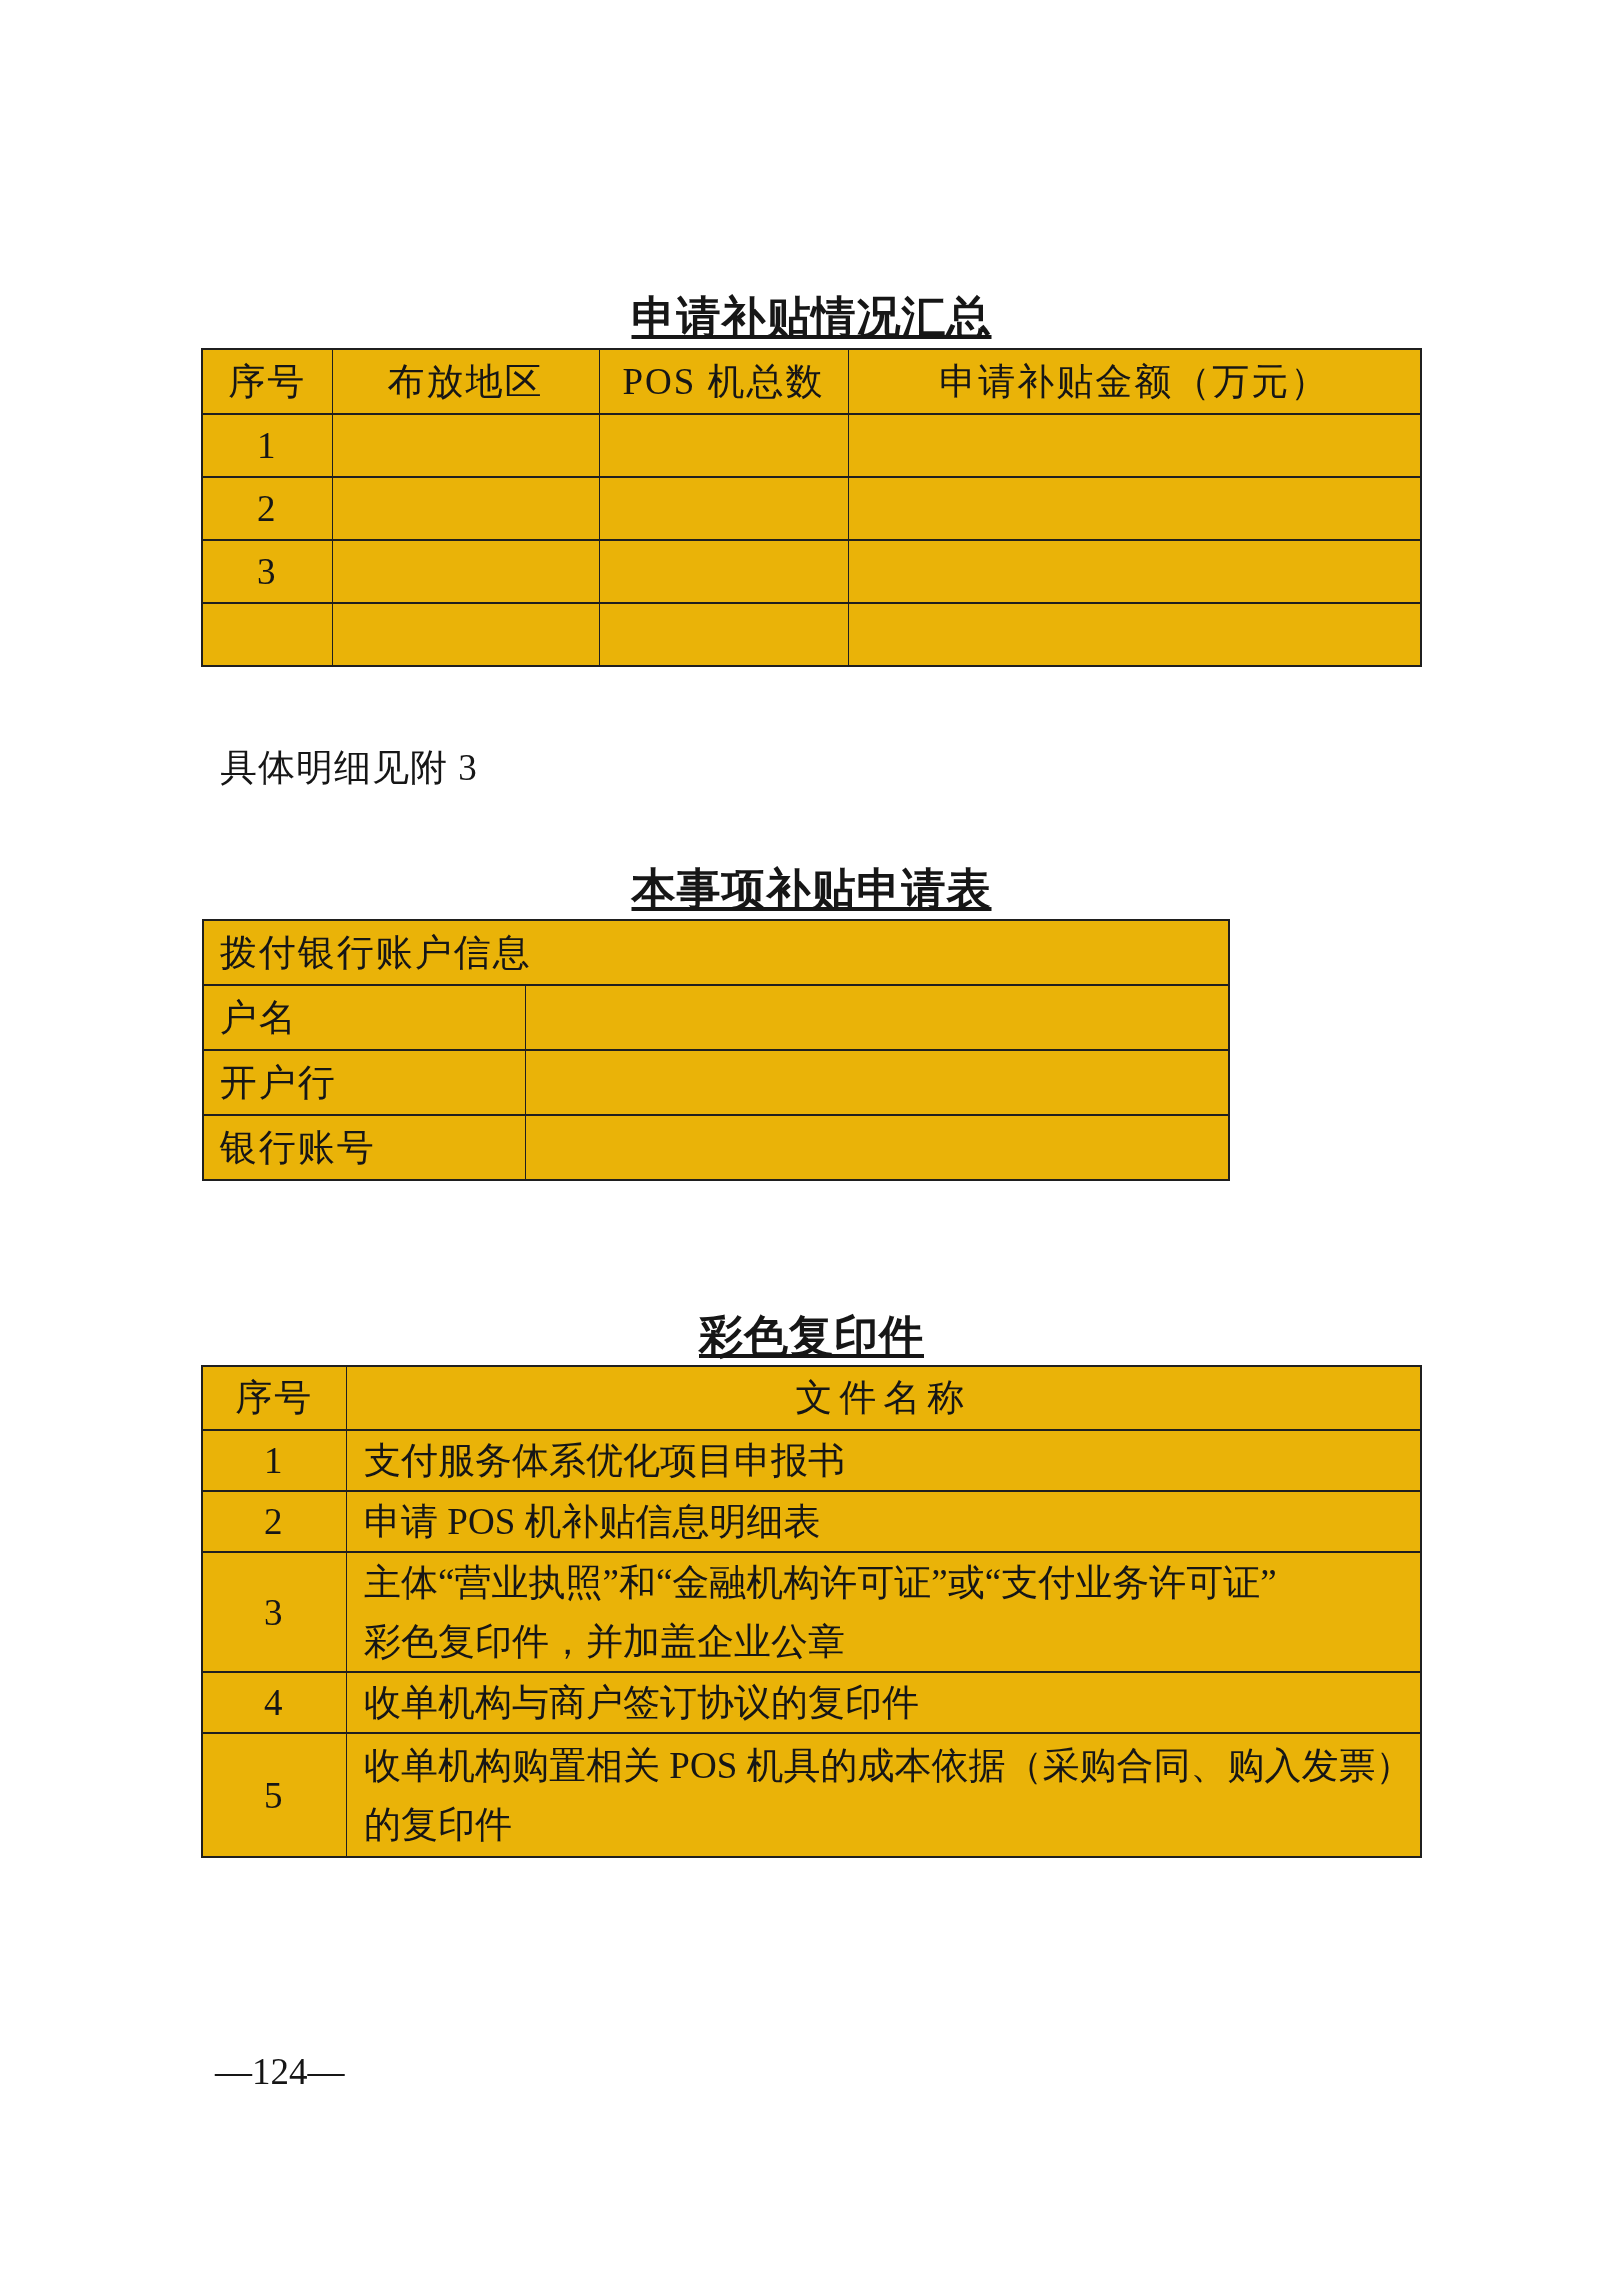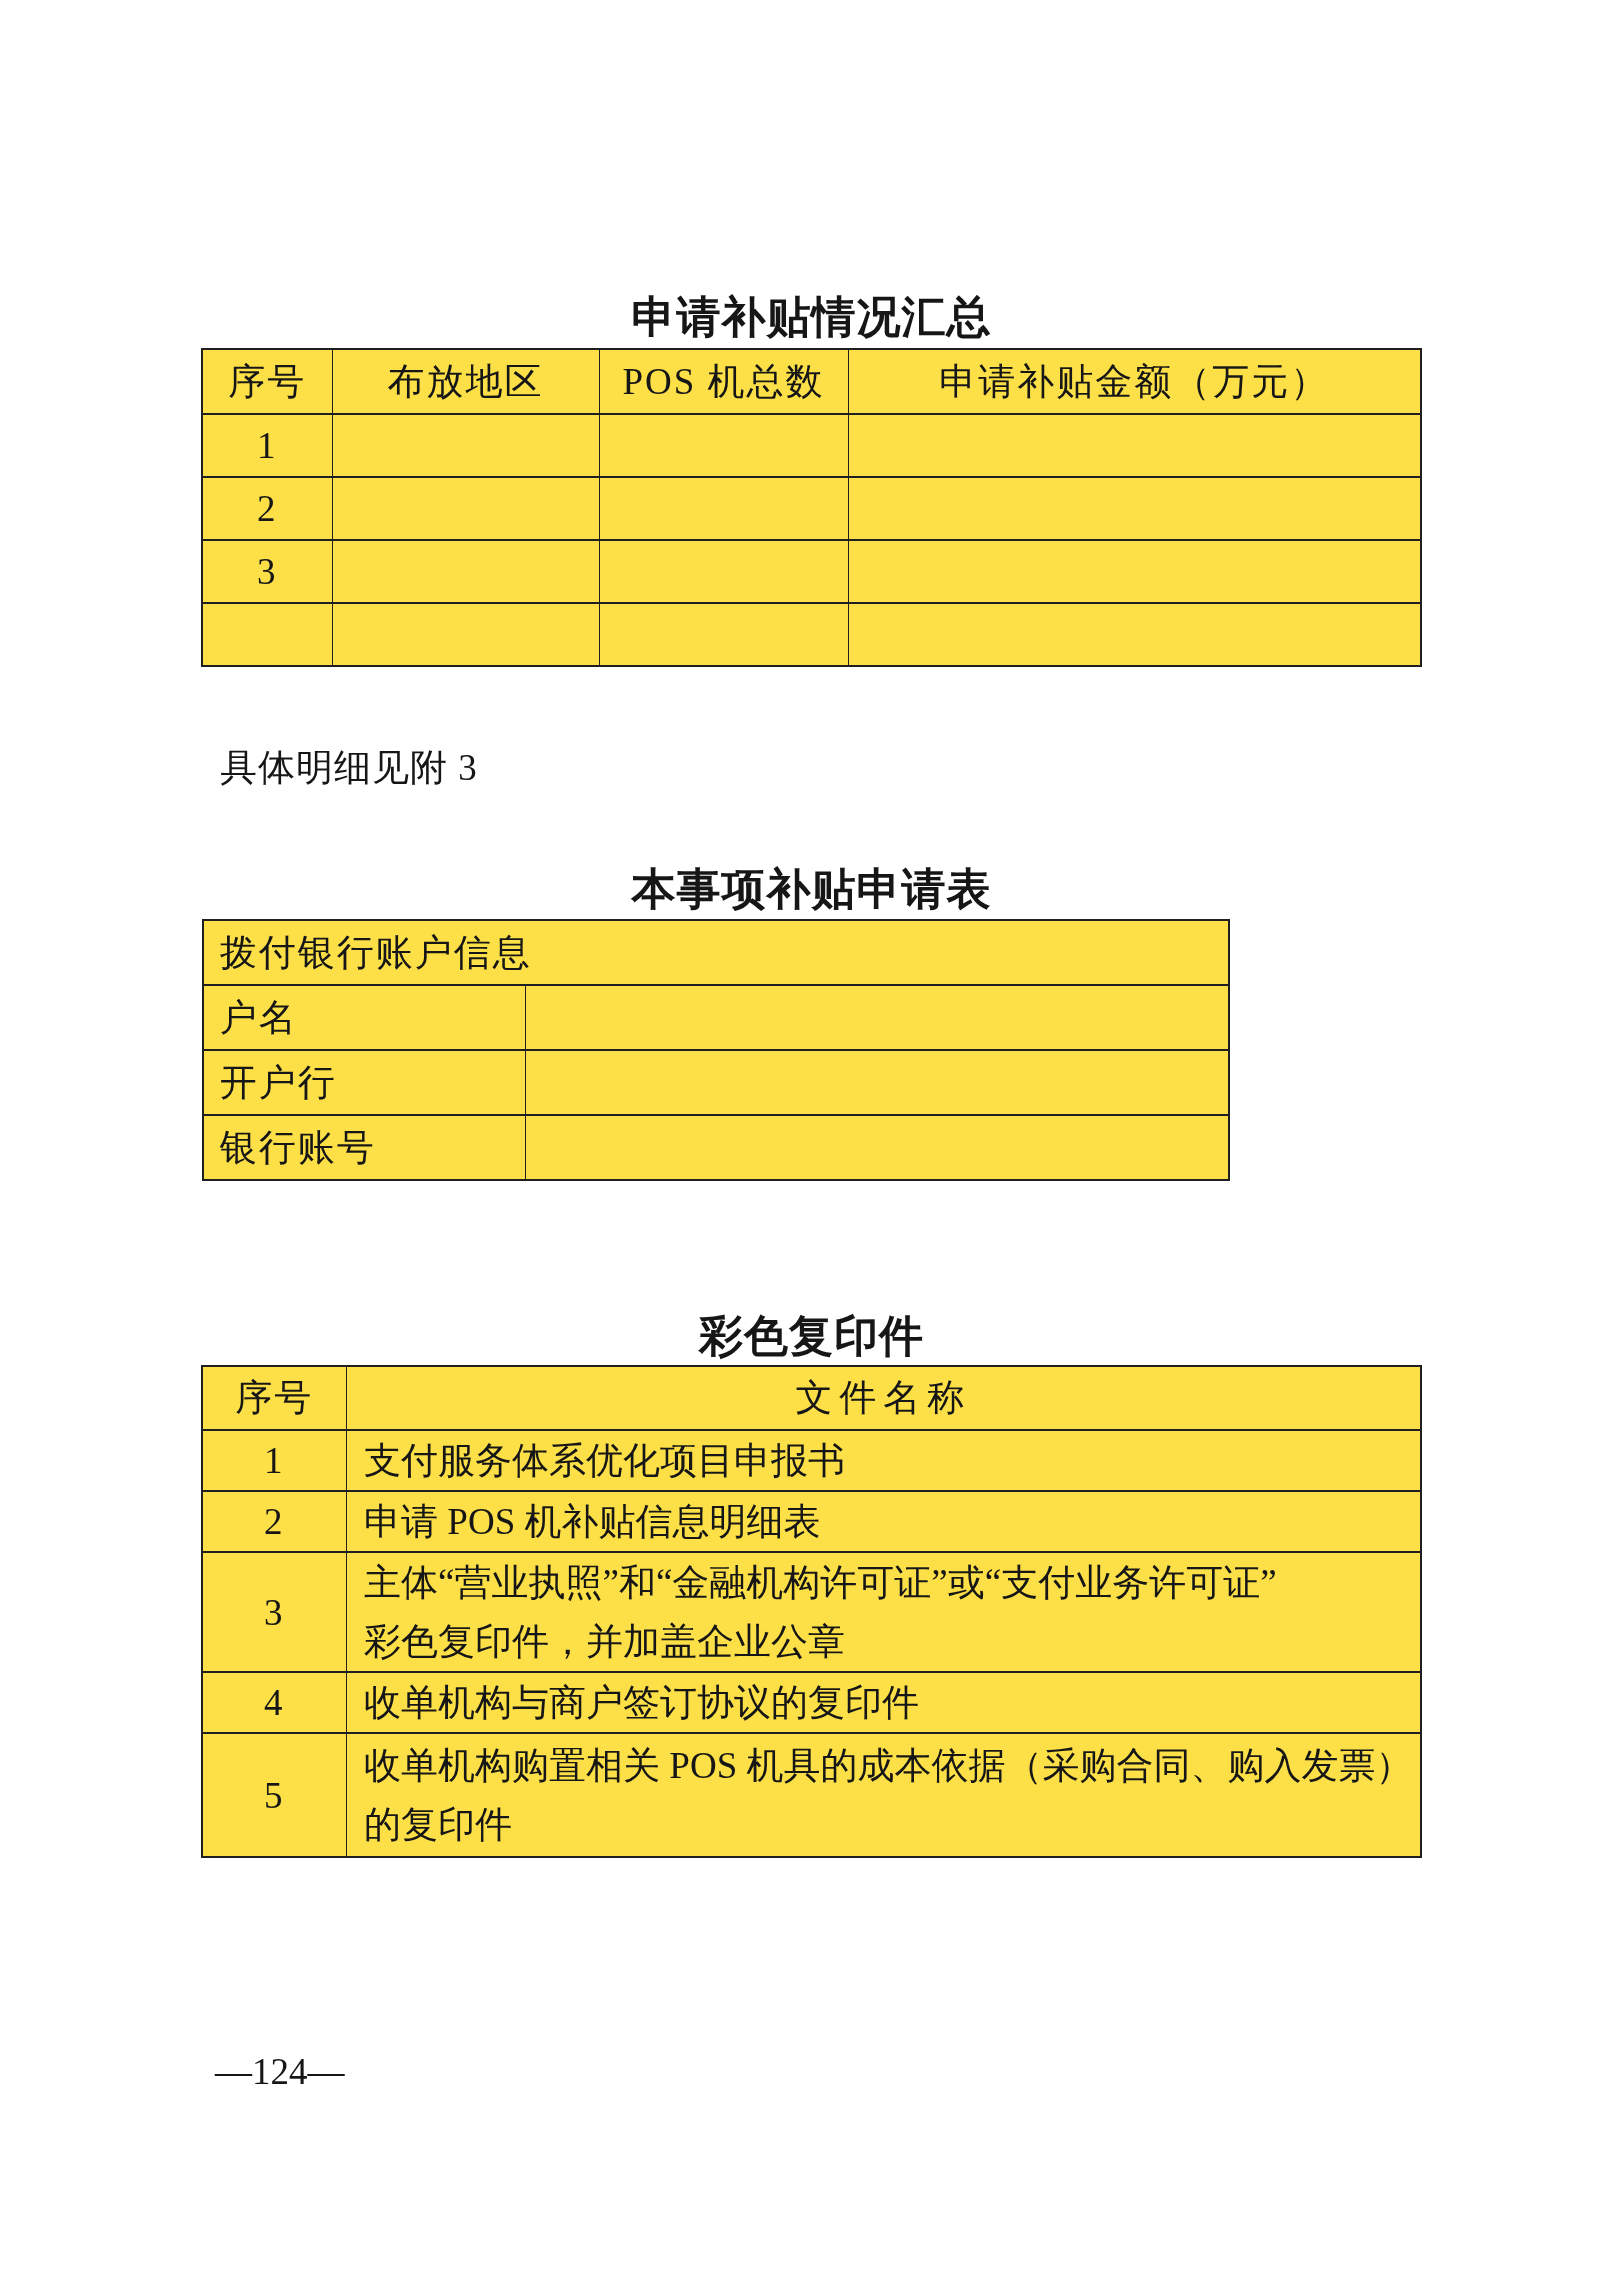--- a/index.html
+++ b/index.html
@@ -14,30 +14,31 @@
     overflow:hidden;
   }
   .doc-title{
     position:absolute;left:201px;width:1221px;
     text-align:center;
     font-family:"Liberation Sans","DejaVu Sans",sans-serif;
     font-weight:bold;
     font-size:44px;line-height:45px;
     letter-spacing:1px;
     white-space:nowrap;
+    text-decoration:underline;
   }
   #summary-title{top:294px;}
   #application-title{top:866px;}
   #materials-title{top:1313px;}
   table.doc-table{
     position:absolute;
     border-collapse:collapse;
     table-layout:fixed;
     border:2px solid #1f1f1f;
-    background:#fde047;
+    background:#eab308;
   }
   table.doc-table td{
     border:1px solid #1f1f1f;
     border-top-width:2px;
     border-bottom-width:2px;
     padding:0;
     vertical-align:middle;
     overflow:hidden;
   }
   #summary-table{left:201px;top:348px;width:1221px;}

